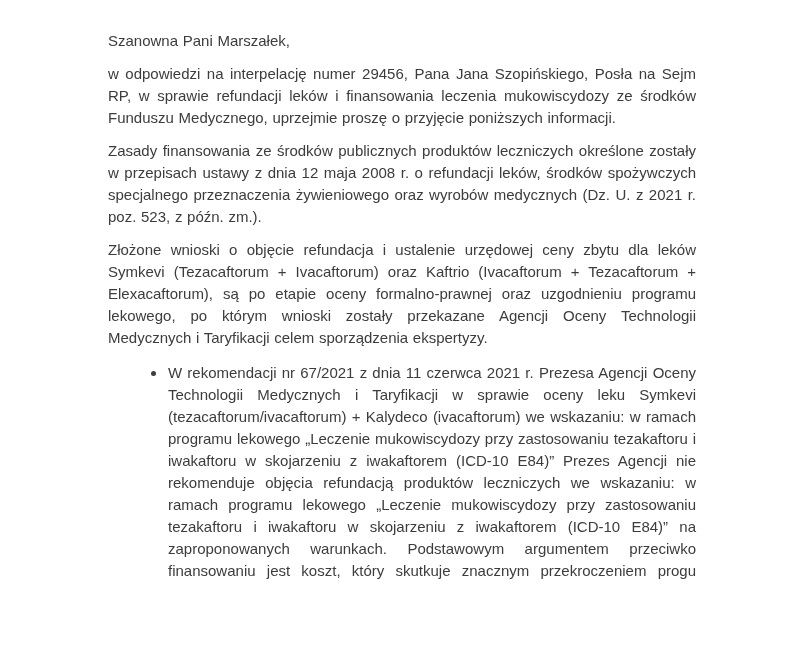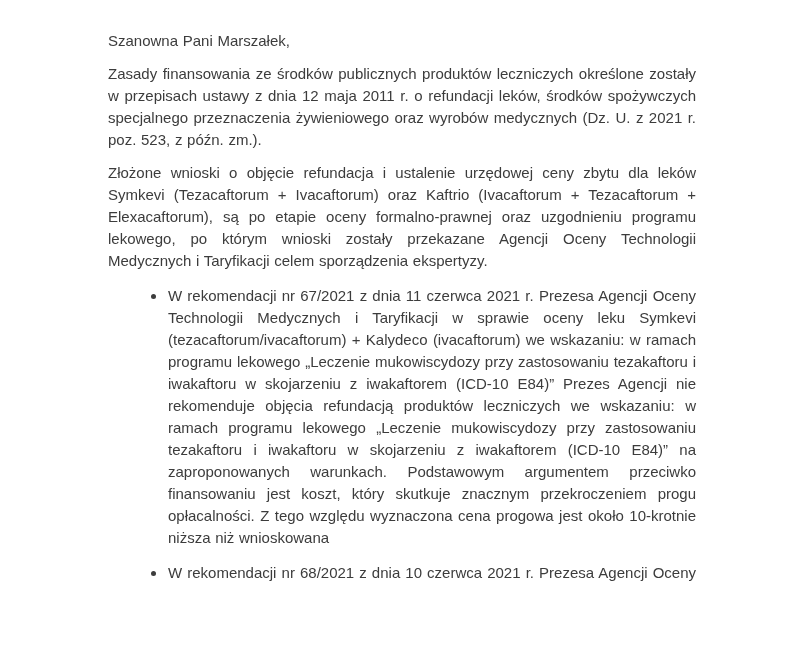--- a/index.html
+++ b/index.html
@@ -44,20 +44,21 @@
     text-align: justify;
     padding-left: 1px;
   }
 </style>
 </head>
 <body>
 
 <div class="page">
   <div class="content">
     <p class="para greeting">Szanowna Pani Marszałek,</p>
-    <p class="para">Zasady finansowania ze środków publicznych produktów leczniczych określone zostały w przepisach ustawy z dnia 12 maja 2011 r. o refundacji leków, środków spożywczych specjalnego przeznaczenia żywieniowego oraz wyrobów medycznych (Dz. U. z 2021 r. poz. 523, z późn. zm.).</p>
+    <p class="para">w odpowiedzi na interpelację numer 29456, Pana Jana Szopińskiego, Posła na Sejm RP, w sprawie refundacji leków i finansowania leczenia mukowiscydozy ze środków Funduszu Medycznego, uprzejmie proszę o przyjęcie poniższych informacji.</p>
+    <p class="para">Zasady finansowania ze środków publicznych produktów leczniczych określone zostały w przepisach ustawy z dnia 12 maja 2008 r. o refundacji leków, środków spożywczych specjalnego przeznaczenia żywieniowego oraz wyrobów medycznych (Dz. U. z 2021 r. poz. 523, z późn. zm.).</p>
     <p class="para">Złożone wnioski o objęcie refundacja i ustalenie urzędowej ceny zbytu dla leków Symkevi (Tezacaftorum + Ivacaftorum) oraz Kaftrio (Ivacaftorum + Tezacaftorum + Elexacaftorum), są po etapie oceny formalno-prawnej oraz uzgodnieniu programu lekowego, po którym wnioski zostały przekazane Agencji Oceny Technologii Medycznych i Taryfikacji celem sporządzenia ekspertyzy.</p>
     <ul class="bullets">
       <li class="bullet">W rekomendacji nr 67/2021 z dnia 11 czerwca 2021 r. Prezesa Agencji Oceny Technologii Medycznych i Taryfikacji w sprawie oceny leku Symkevi (tezacaftorum/ivacaftorum) + Kalydeco (ivacaftorum) we wskazaniu: w ramach programu lekowego „Leczenie mukowiscydozy przy zastosowaniu tezakaftoru i iwakaftoru w skojarzeniu z iwakaftorem (ICD-10 E84)” Prezes Agencji nie rekomenduje objęcia refundacją produktów leczniczych we wskazaniu: w ramach programu lekowego „Leczenie mukowiscydozy przy zastosowaniu tezakaftoru i iwakaftoru w skojarzeniu z iwakaftorem (ICD-10 E84)” na zaproponowanych warunkach. Podstawowym argumentem przeciwko finansowaniu jest koszt, który skutkuje znacznym przekroczeniem progu opłacalności. Z tego względu wyznaczona cena progowa jest około 10-krotnie niższa niż wnioskowana</li>
       <li class="bullet">W rekomendacji nr 68/2021 z dnia 10 czerwca 2021 r. Prezesa Agencji Oceny Technologii Medycznych i Taryfikacji w sprawie objęcia refundacją produktu leczniczego Kaftrio (iwakaftor + tezakaftor + eleksakaftor) i Kalydeco (iwakaftor) w ramach programu lekowego „Leczenie mukowiscydozy przy zastosowaniu iwakaftoru w skojarzeniu z tezakaftorem i eleksakaftorem” u pacjentów w wieku</li>
     </ul>
   </div>
 </div>
 
 </body></html>

